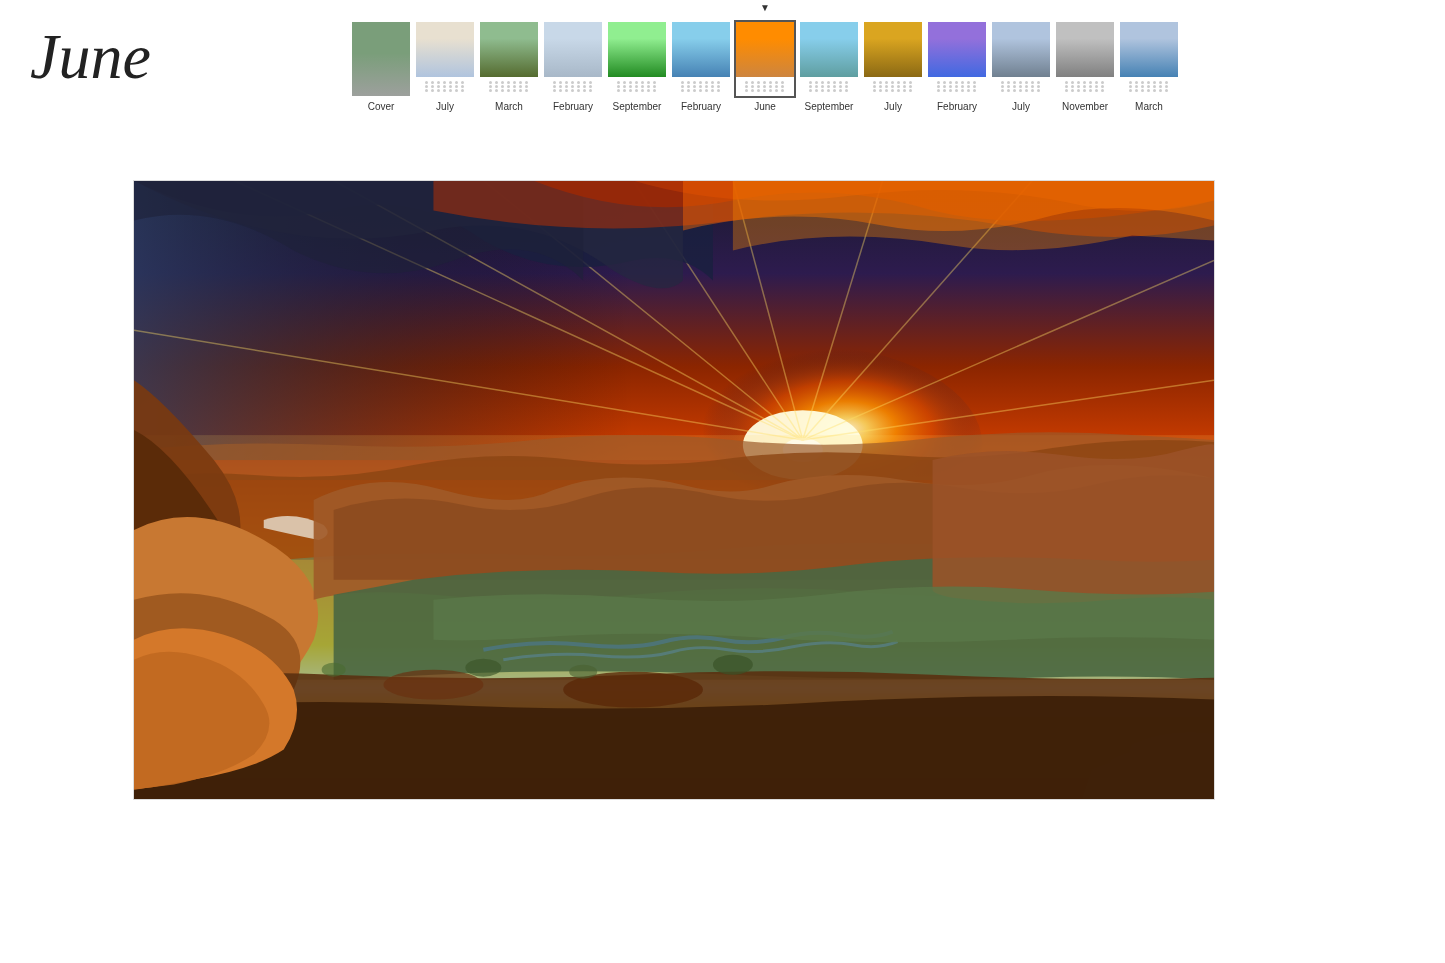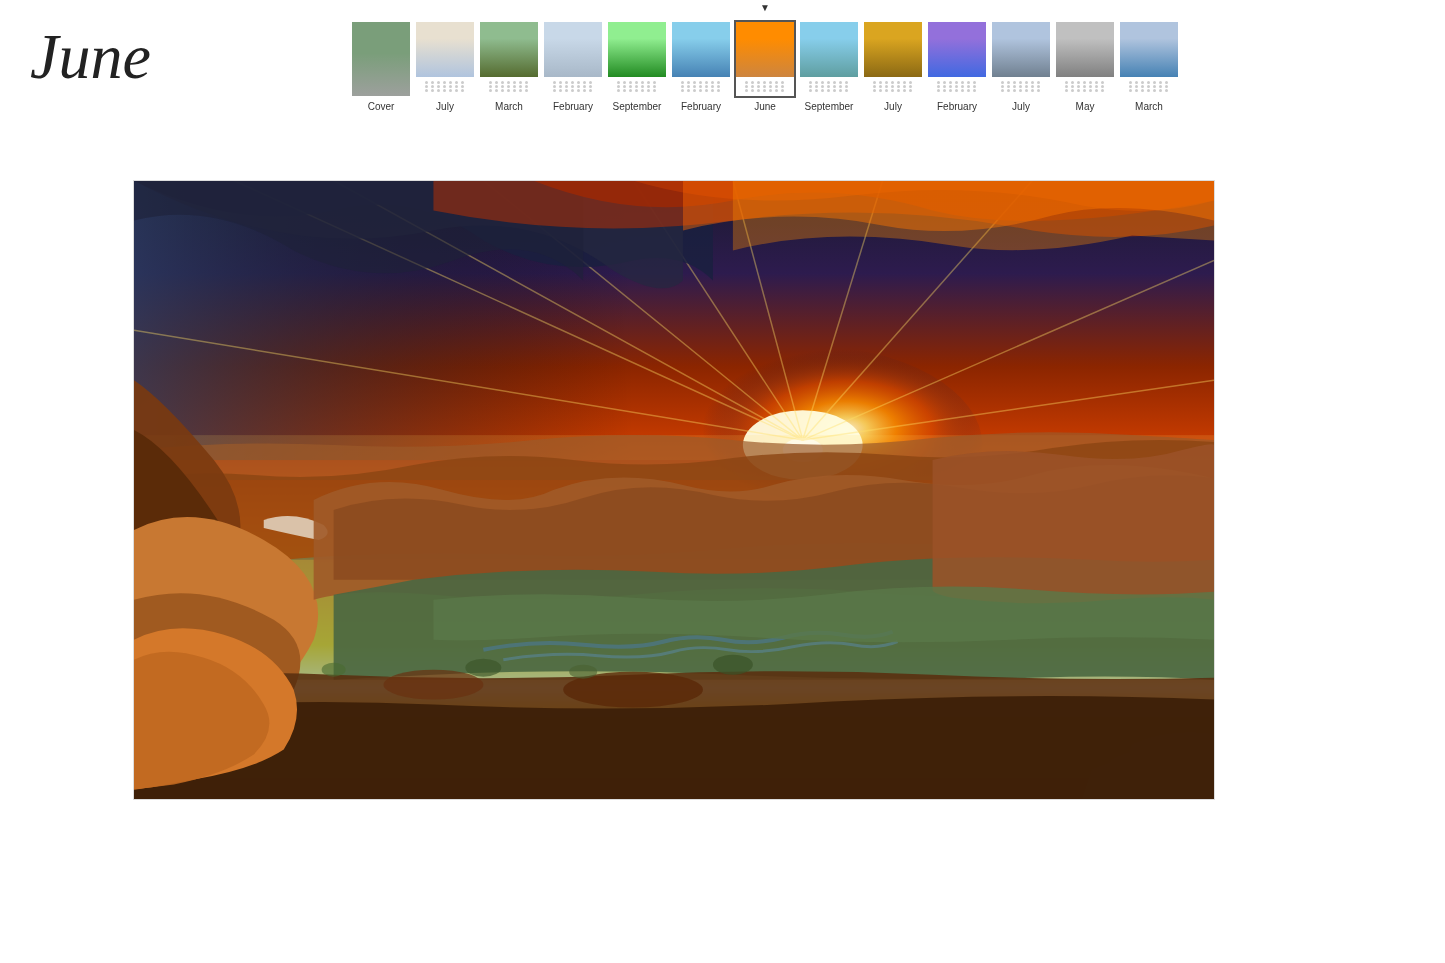--- a/index.html
+++ b/index.html
@@ -491,21 +491,21 @@
               <div class="thumb-dot"></div>
               <div class="thumb-dot"></div>
               <div class="thumb-dot"></div>
               <div class="thumb-dot"></div>
               <div class="thumb-dot"></div>
               <div class="thumb-dot"></div>
               <div class="thumb-dot"></div>
             </div>
           </div>
         </div>
-        <div class="thumb-label">May</div>
+        <div class="thumb-label">November</div>
       </div>
       <div class="thumb-item">
         <div class="thumb-img">
           <div class="thumb-photo color-dec"></div>
           <div class="thumb-calendar-area">
             <div class="thumb-dots">
               <div class="thumb-dot"></div>
               <div class="thumb-dot"></div>
               <div class="thumb-dot"></div>
               <div class="thumb-dot"></div>

